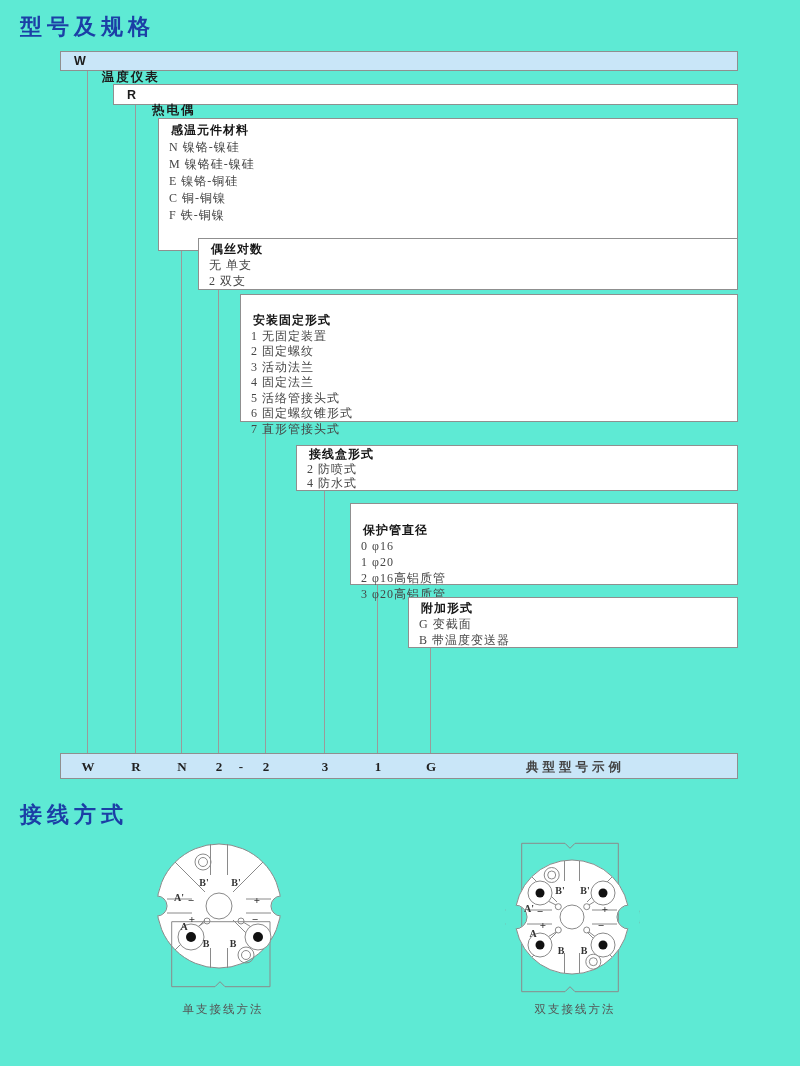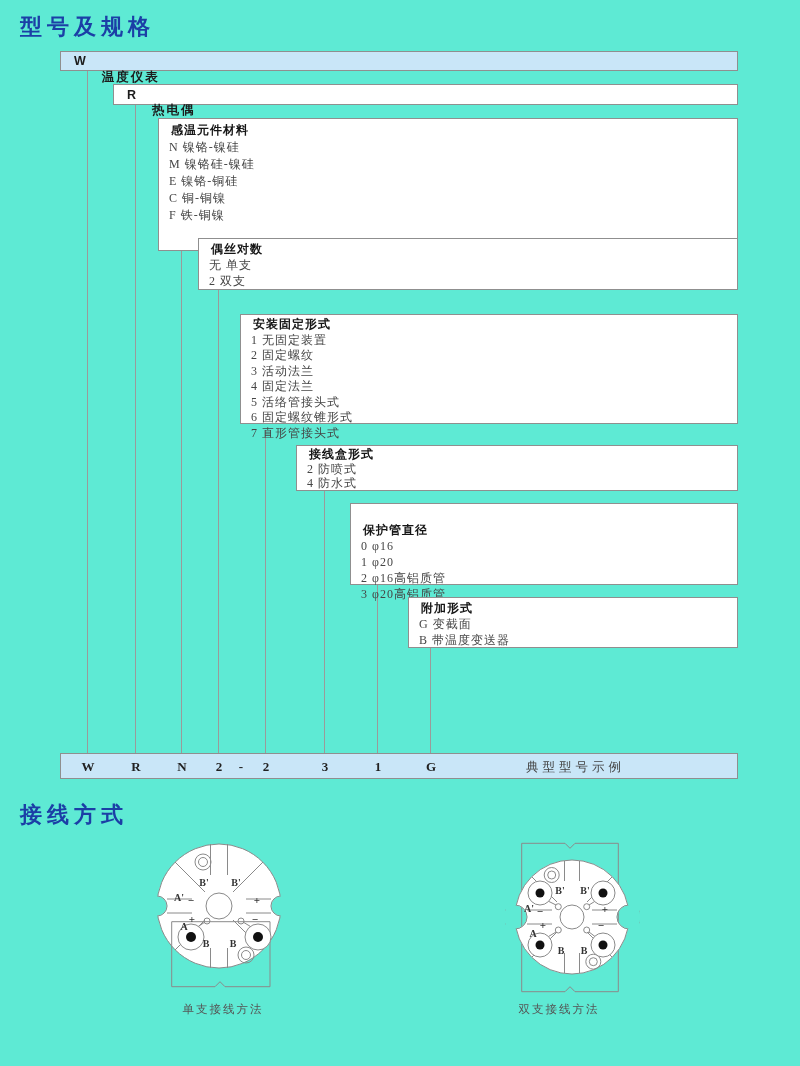--- a/index.html
+++ b/index.html
@@ -38,35 +38,35 @@
   .vline { position:absolute; width:1px; background:#9a9a9a; }
 
   
   #example-bar { left:60px; top:753px; width:678px; height:26px; }
   .ex-code {
     position:absolute; top:5px; transform:translateX(-50%);
     font-family:"Liberation Serif", serif; font-size:13px; font-weight:600; color:#222;
   }
   .ex-label {
     position:absolute; top:5px; left:465px;
-    font-family:"Liberation Serif", serif; font-size:12.5px; font-weight:400;
+    font-family:"Liberation Serif", serif; font-size:12.5px; font-weight:700;
     color:#444; letter-spacing:4px;
   }
 
   
   .diag { position:absolute; }
   #diag-single { left:140px; top:833px; }
   #diag-double { left:505px; top:838px; }
   .diag svg line, .diag svg circle, .diag svg path { vector-effect:non-scaling-stroke; }
   .caption {
     position:absolute; top:1002px; width:110px; text-align:center;
     font-family:"Liberation Serif", serif; font-size:11.5px; color:#555; letter-spacing:2px;
   }
   #caption-single { left:168px; }
-  #caption-double { left:504px; }
+  #caption-double { left:520px; }
   .dlabel { font-family:"Liberation Serif", serif; font-size:10px; font-weight:bold; fill:#333; }
   .dsign  { font-family:"Liberation Serif", serif; font-size:11px; font-weight:bold; fill:#333; }
 </style>
 </head>
 <body>
 
 <div class="page">
 
   <div class="sec-title" id="title-spec">型号及规格</div>
 
@@ -97,21 +97,21 @@
     <div class="box-item">C 铜-铜镍</div>
     <div class="box-item">F 铁-铜镍</div>
   </div>
 
   <div class="box" style="left:198px; top:238px; width:540px; height:52px; padding-top:2px; line-height:16px;">
     <div class="box-title">偶丝对数</div>
     <div class="box-item">无 单支</div>
     <div class="box-item">2 双支</div>
   </div>
 
-  <div class="box" style="left:240px; top:314px; width:498px; height:110px; padding-top:2px; line-height:15.5px;">
+  <div class="box" style="left:240px; top:294px; width:498px; height:128px; padding-top:18px; line-height:15.5px;">
     <div class="box-title">安装固定形式</div>
     <div class="box-item">1 无固定装置</div>
     <div class="box-item">2 固定螺纹</div>
     <div class="box-item">3 活动法兰</div>
     <div class="box-item">4 固定法兰</div>
     <div class="box-item">5 活络管接头式</div>
     <div class="box-item">6 固定螺纹锥形式</div>
     <div class="box-item">7 直形管接头式</div>
   </div>
 

